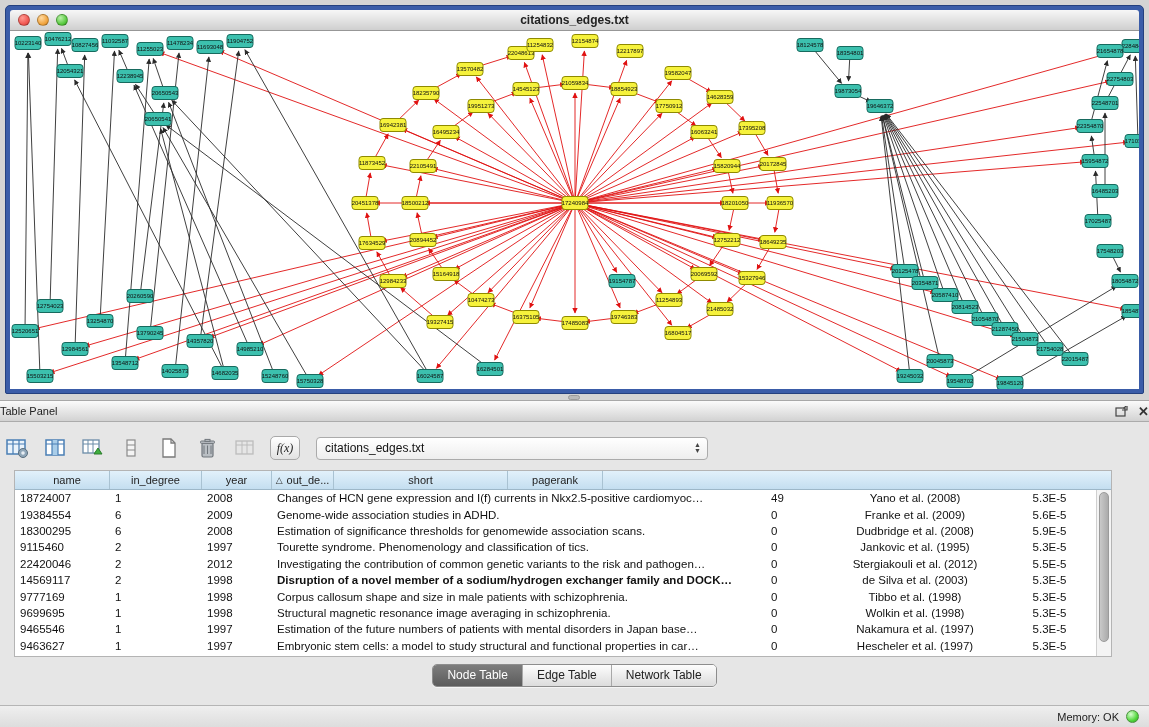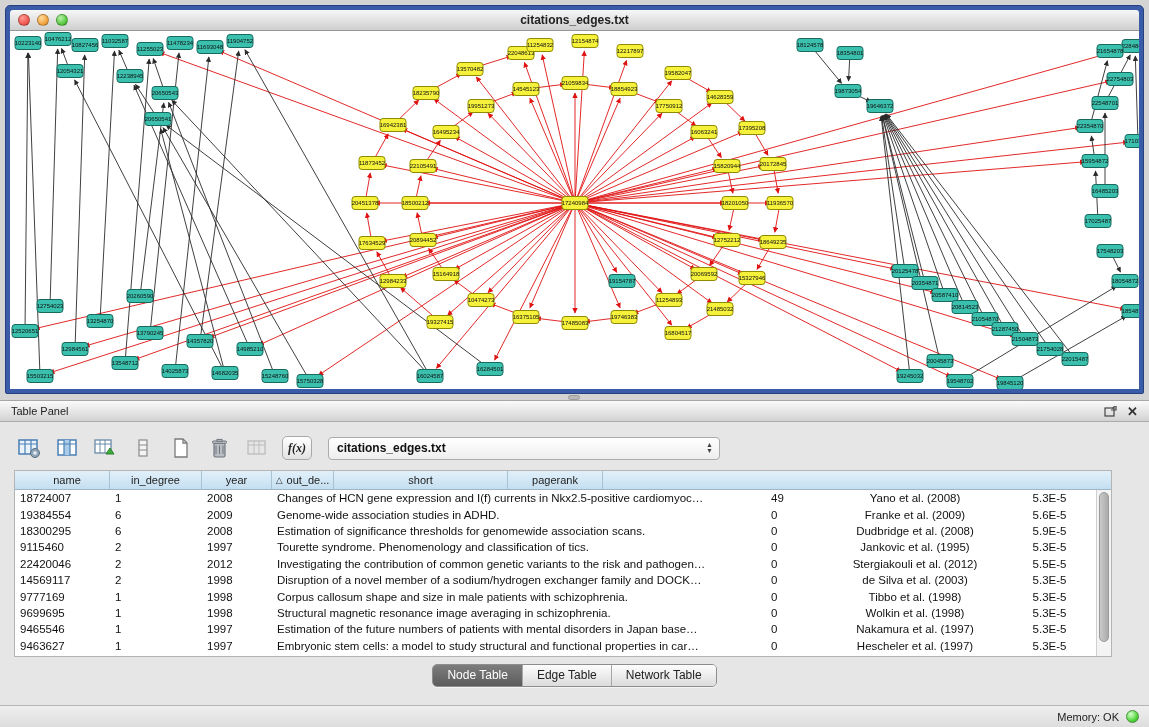--- a/index.html
+++ b/index.html
@@ -54,32 +54,31 @@
     position:absolute; left:0; top:400px;
     width:1149px; height:305px;
     background:#e6e6e6;
     border-top:1px solid #a8a8a8;
   }
   .panel-header {
     height:21px;
     background:linear-gradient(#fbfbfb,#d2d2d2);
     border-bottom:1px solid #ababab;
     display:flex; align-items:center;
-    padding:0 11px;
+    padding:0 0;
     font-size:11px; color:#222;
   }
   .panel-header .spacer { flex:1; }
   .panel-header .hdr-icon { margin-left:10px; cursor:default; color:#333; display:flex; align-items:center; }
   .close-x { font-size:13px; font-weight:bold; color:#222; }
 
   .panel-toolbar {
     display:flex; align-items:center;
-    padding:14px 16px 10px 16px;
+    padding:14px 16px 10px 4px;
     gap:12px;
-    font-weight:bold;
   }
   .tb-icon { width:26px; height:24px; display:flex; align-items:center; justify-content:center; }
   .fx-button {
     width:30px; height:24px;
     border:1px solid #a9a9a9; border-radius:5px;
     background:linear-gradient(#ffffff,#e2e2e2);
     display:flex; align-items:center; justify-content:center;
     font-size:12px; font-style:italic; font-family:"Liberation Serif", serif;
     color:#222;
   }
@@ -886,21 +885,21 @@
           <div class="td left" style="width: 70px;">2012</div>
           <div class="td left" style="width: 494px;">Investigating the contribution of common genetic variants to the risk and pathogen…</div>
           <div class="td left" style="width: 62px;">0</div>
           <div class="td center" style="width: 174px;">Stergiakouli et al. (2012)</div>
           <div class="td center" style="width: 95px;">5.5E-5</div>
         </div>
         <div class="trow">
           <div class="td left" style="width: 95px;">14569117</div>
           <div class="td left" style="width: 92px;">2</div>
           <div class="td left" style="width: 70px;">1998</div>
-          <div class="td left" style="width: 494px;">Disruption of a novel member of a sodium/hydrogen exchanger family and DOCK…</div>
+          <div class="td left" style="width: 494px; font-weight: bold;">Disruption of a novel member of a sodium/hydrogen exchanger family and DOCK…</div>
           <div class="td left" style="width: 62px;">0</div>
           <div class="td center" style="width: 174px;">de Silva et al. (2003)</div>
           <div class="td center" style="width: 95px;">5.3E-5</div>
         </div>
         <div class="trow">
           <div class="td left" style="width: 95px;">9777169</div>
           <div class="td left" style="width: 92px;">1</div>
           <div class="td left" style="width: 70px;">1998</div>
           <div class="td left" style="width: 494px;">Corpus callosum shape and size in male patients with schizophrenia.</div>
           <div class="td left" style="width: 62px;">0</div>

